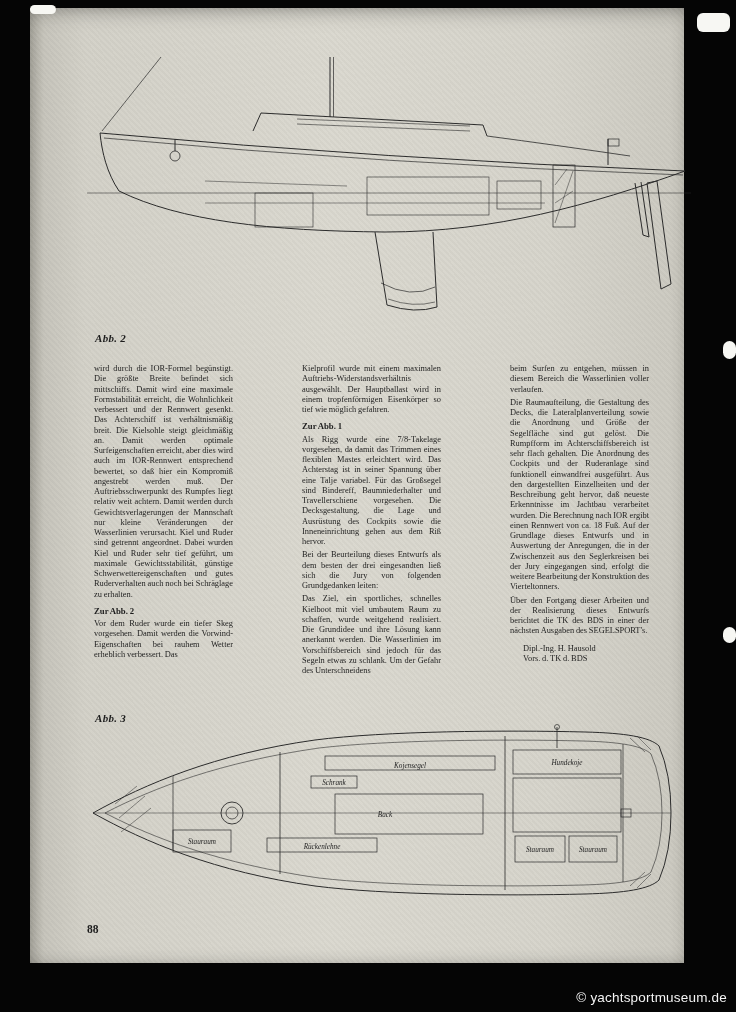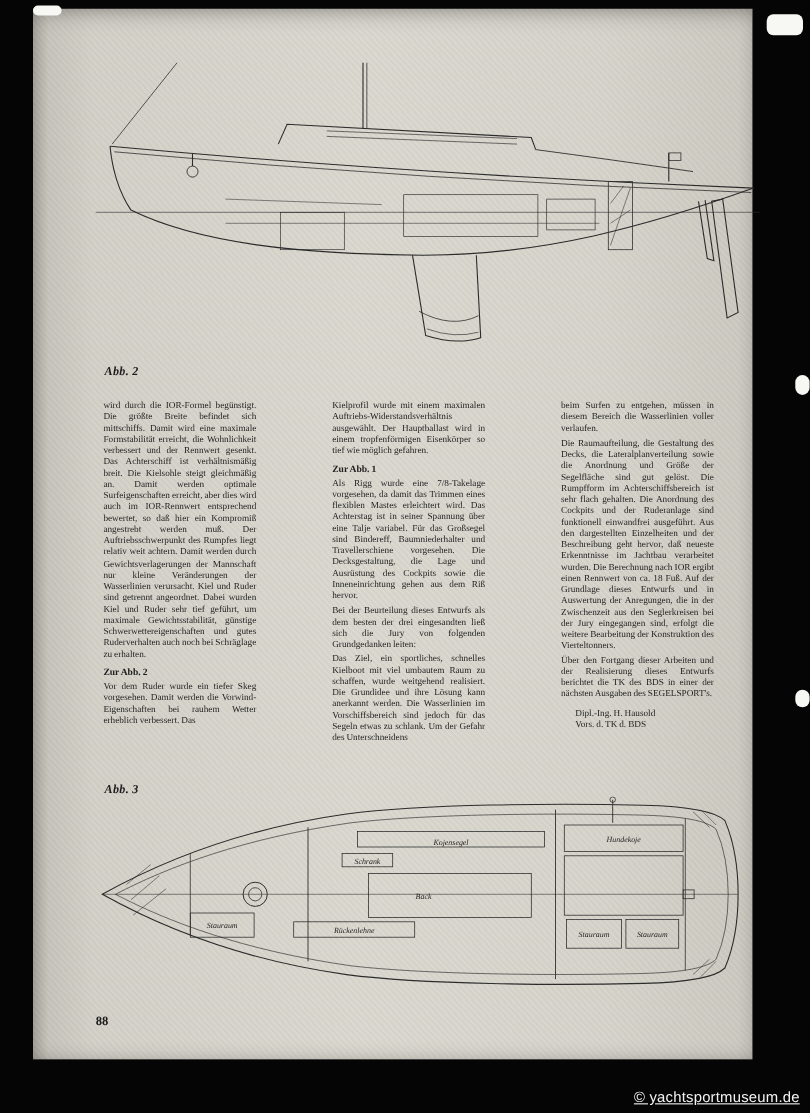--- a/index.html
+++ b/index.html
@@ -34,21 +34,21 @@
   .sig div{margin:0;}
   .pagenum{
     position:absolute;left:57px;top:915px;font-weight:bold;font-size:11.5px;color:#1b1b1b;
   }
   .fig{position:absolute;}
   .fig svg{display:block;}
   .drawline{stroke:#2a2a2a;fill:none;}
   .figtext{font-family:"Liberation Serif",serif;font-style:italic;fill:#222;}
   .watermark{
     position:absolute;right:9px;bottom:7px;color:#f4f4f4;
-    font-family:"Liberation Sans",sans-serif;font-size:13.5px;letter-spacing:.2px;text-decoration:underline;
+    font-family:"Liberation Sans",sans-serif;font-size:13.5px;letter-spacing:.2px;
   }
   .artifact{position:absolute;background:#f7f7f3;border-radius:5px;}
   .a-tl{left:30px;top:5px;width:26px;height:9px;}
   .a-tr{left:697px;top:13px;width:33px;height:19px;border-radius:6px;}
   .a-r1{left:723px;top:341px;width:13px;height:18px;border-radius:7px;}
   .a-r2{left:723px;top:627px;width:13px;height:16px;border-radius:7px;}
 </style>
 </head>
 <body>
 

